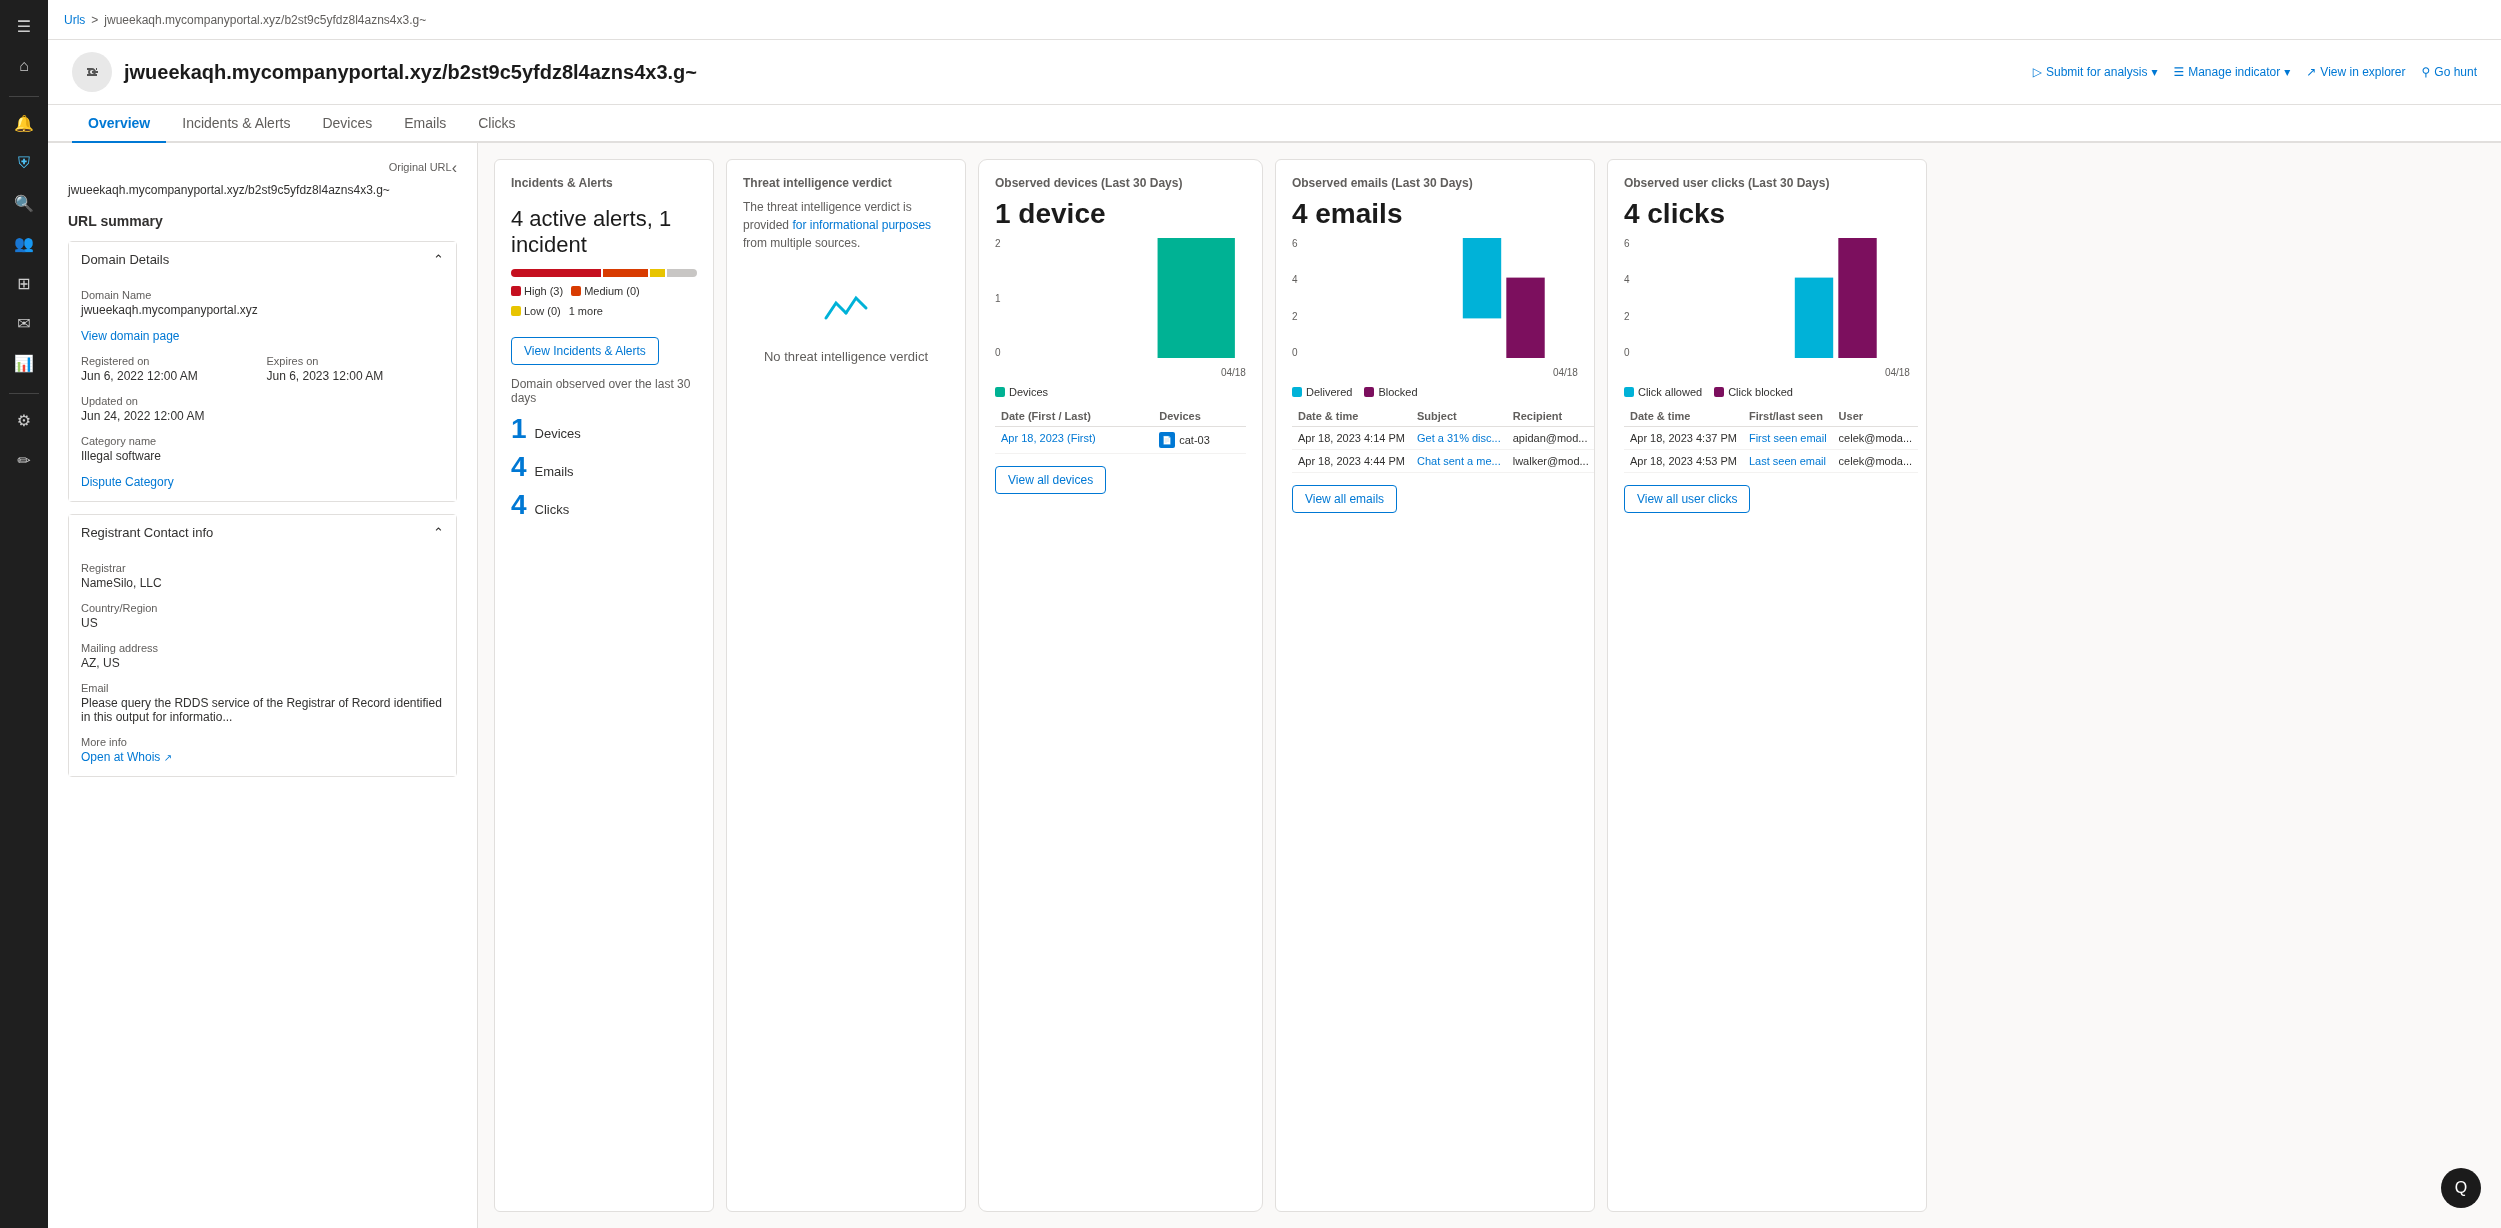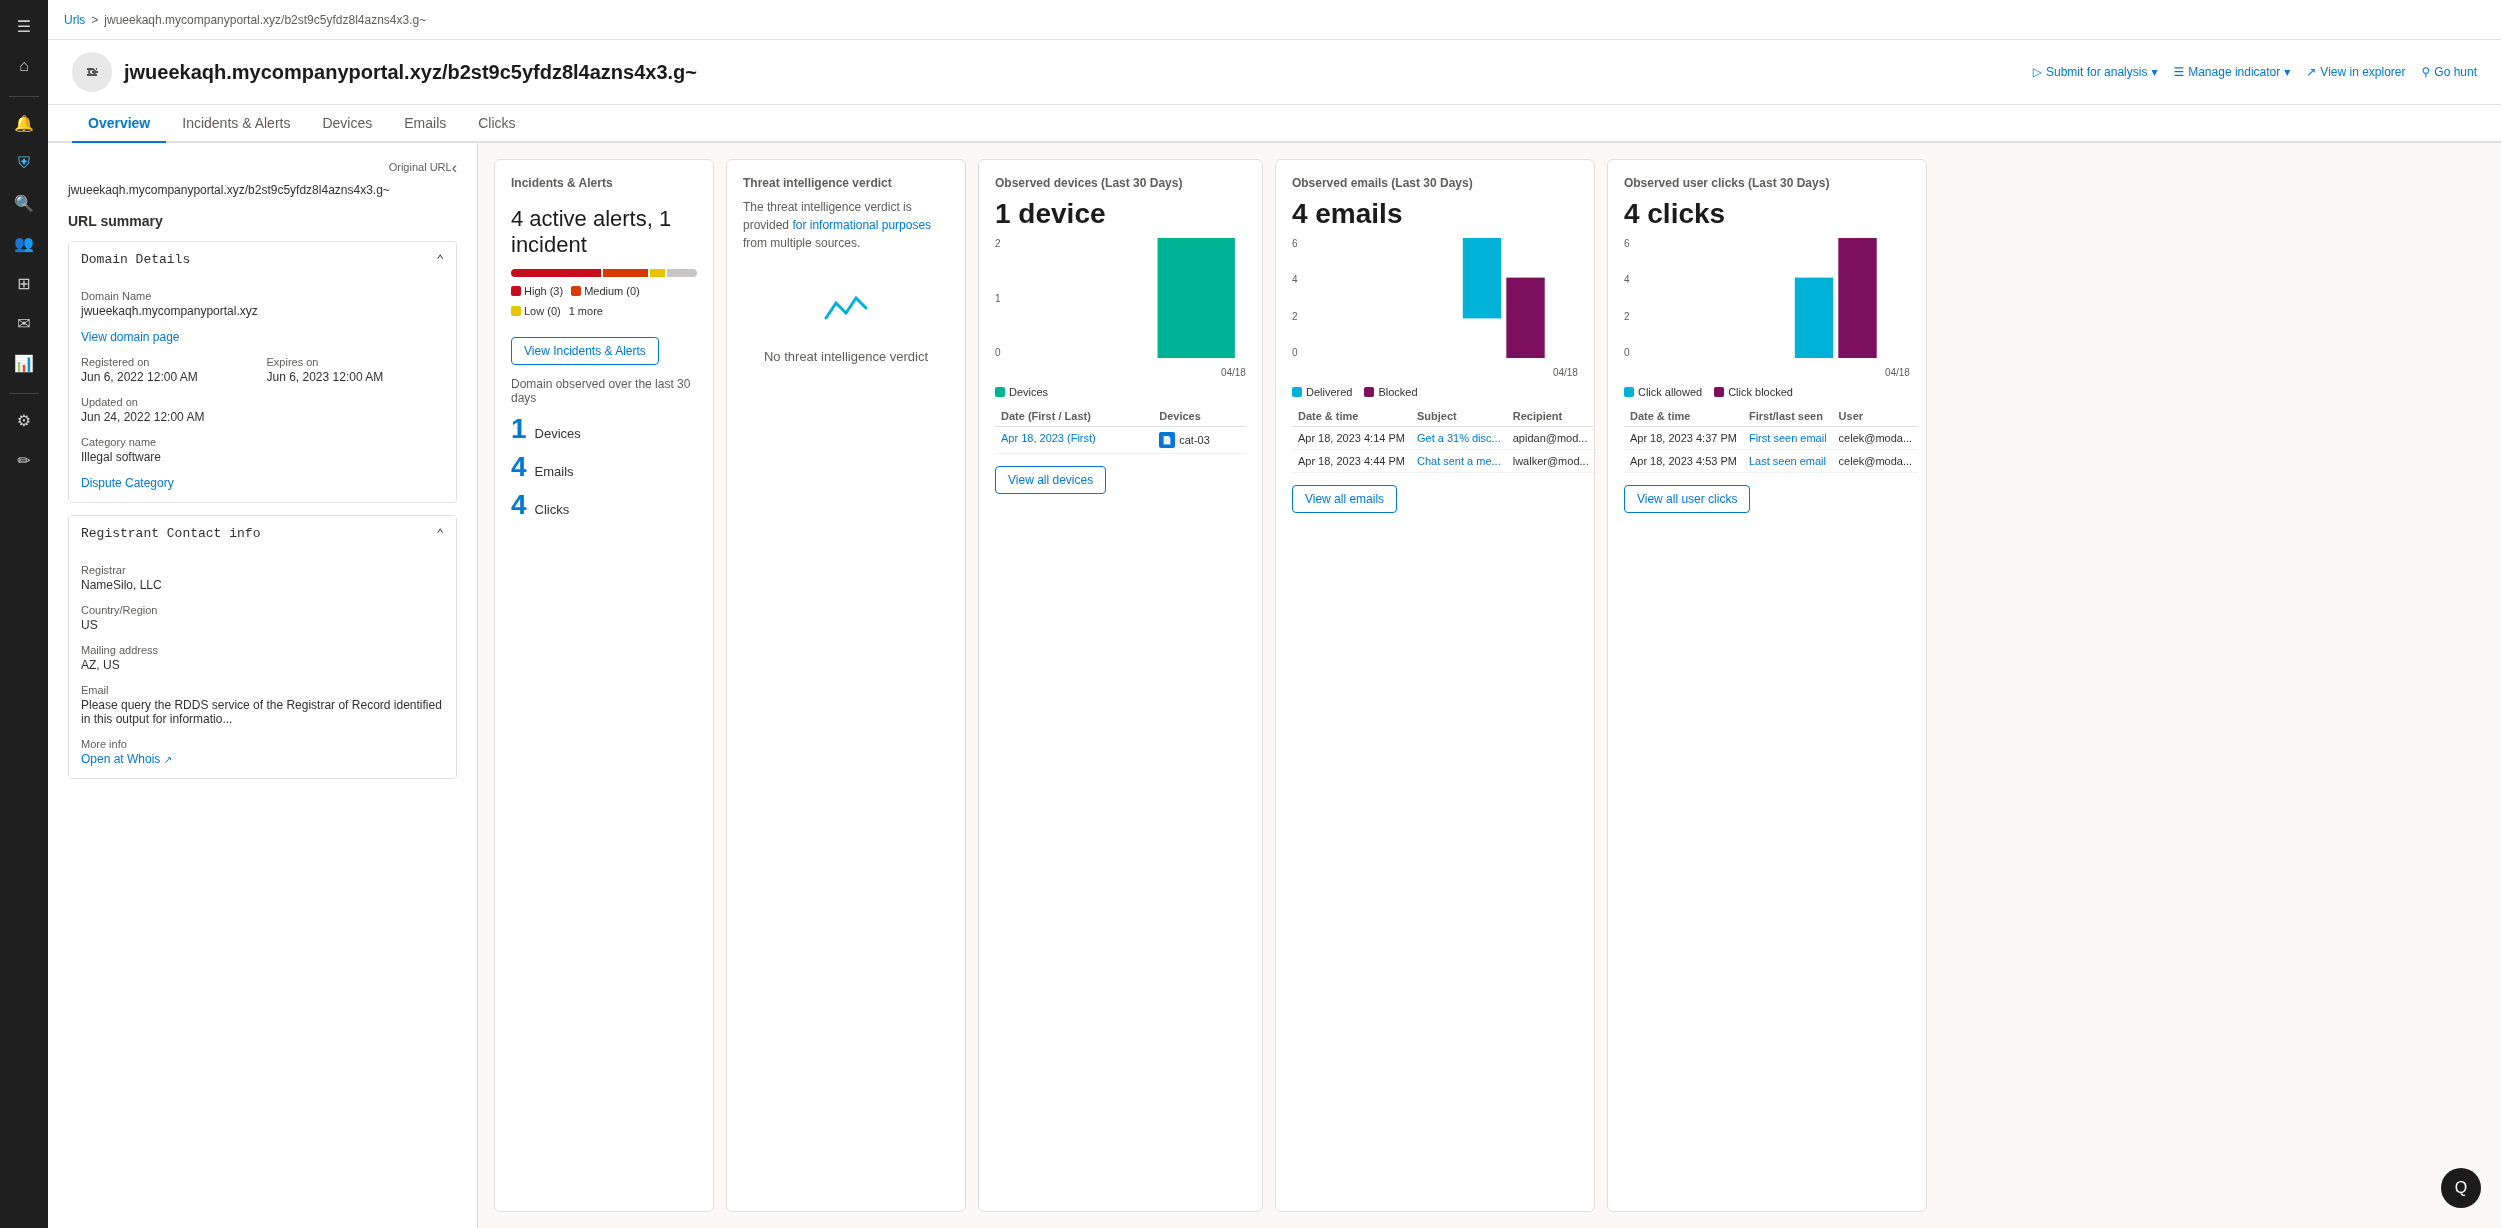--- a/index.html
+++ b/index.html
@@ -37,21 +37,21 @@
     
     .left-panel { width: 430px; flex-shrink: 0; overflow-y: auto; background: #fff; border-right: 1px solid #e1dfdd; padding: 16px 20px; }
 
     
     .right-panel { flex: 1; overflow-y: auto; overflow-x: auto; background: #faf9f8; padding: 16px; display: flex; gap: 12px; }
     .field-label { font-size: 11px; color: #605e5c; margin-bottom: 2px; font-weight: 400; }
     .field-value { font-size: 12px; color: #323130; margin-bottom: 12px; }
     .field-link { font-size: 12px; color: #0078d4; cursor: pointer; }
 
     .collapse-section { border: 1px solid #e1dfdd; border-radius: 4px; margin-bottom: 12px; }
-    .collapse-header { display: flex; justify-content: space-between; padding: 10px 12px; cursor: pointer; background: #fff; font-family: Liberation Mono, monospace; }
+    .collapse-header { display: flex; justify-content: space-between; padding: 10px 12px; cursor: pointer; background: #fff; }
     .collapse-body { padding: 12px; background: #fff; }
 
     .grid-2 { display: grid; grid-template-columns: 1fr 1fr; gap: 8px; }
 
     
     .card { background: #fff; border: 1px solid #e1dfdd; border-radius: 6px; padding: 16px; min-width: 220px; flex-shrink: 0; overflow: hidden; }
     .card-title { font-size: 12px; color: #605e5c; margin-bottom: 8px; font-weight: 600; }
 
     
     .incidents-card { width: 220px; }
@@ -316,21 +316,21 @@
             <div class="no-threat-icon">
               <svg width="60" height="50" viewBox="0 0 60 50">
                 <path d="M10 30 L20 15 L30 25" stroke="#00b2d8" stroke-width="3" fill="none" stroke-linecap="round"></path>
                 <path d="M30 25 L40 10 L50 20" stroke="#00b2d8" stroke-width="3" fill="none" stroke-linecap="round"></path>
               </svg>
             </div>
             <div class="no-threat-text">No threat intelligence verdict</div>
           </div>
         </div>
 
-        <div class="card chart-card" style="min-width:260px;">
+        <div class="card chart-card" style="min-width:260px;border-radius:9px;">
           <div class="card-title">Observed devices (Last 30 Days)</div>
           <div class="big-number">1 device</div>
           
           <div class="chart-area">
             <div class="y-labels">
               <span>2</span>
               <span>1</span>
               <span>0</span>
             </div>
             <svg style="position:absolute; left:30px; right:0; bottom:20px; top:0; width:calc(100% - 30px); height:calc(100% - 20px);">

